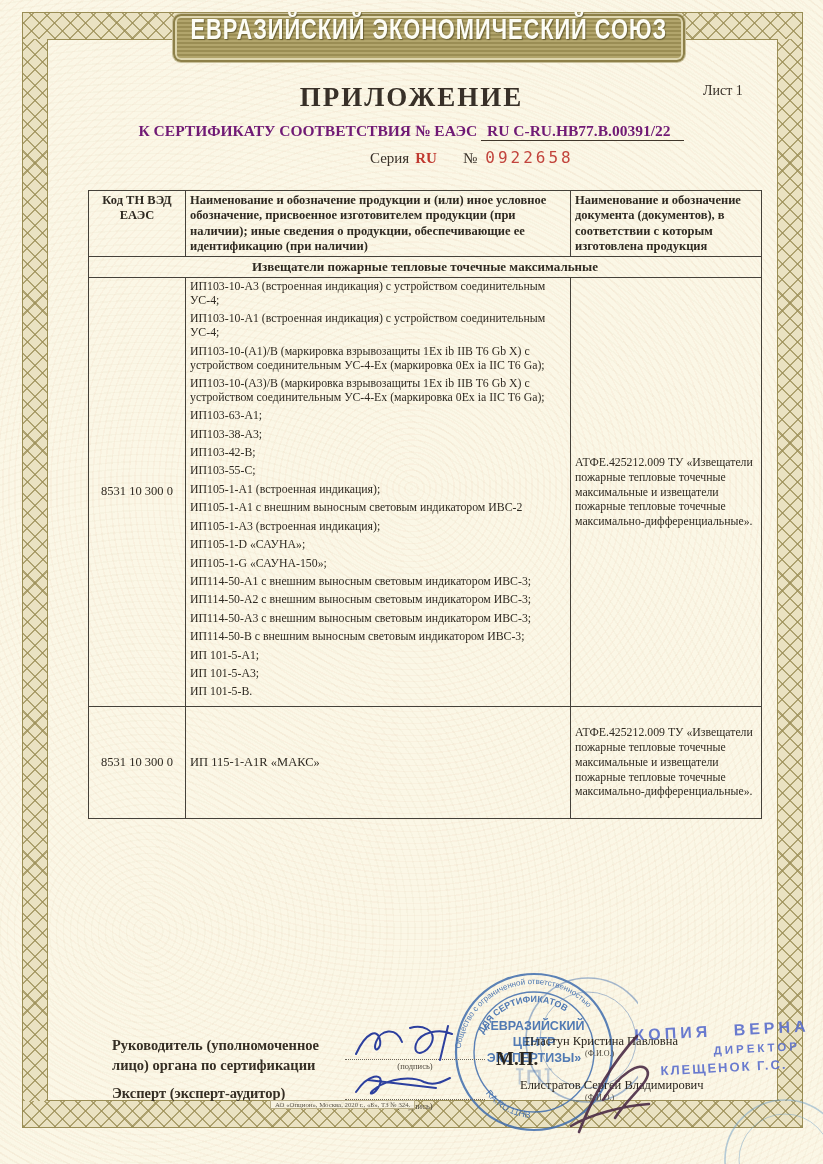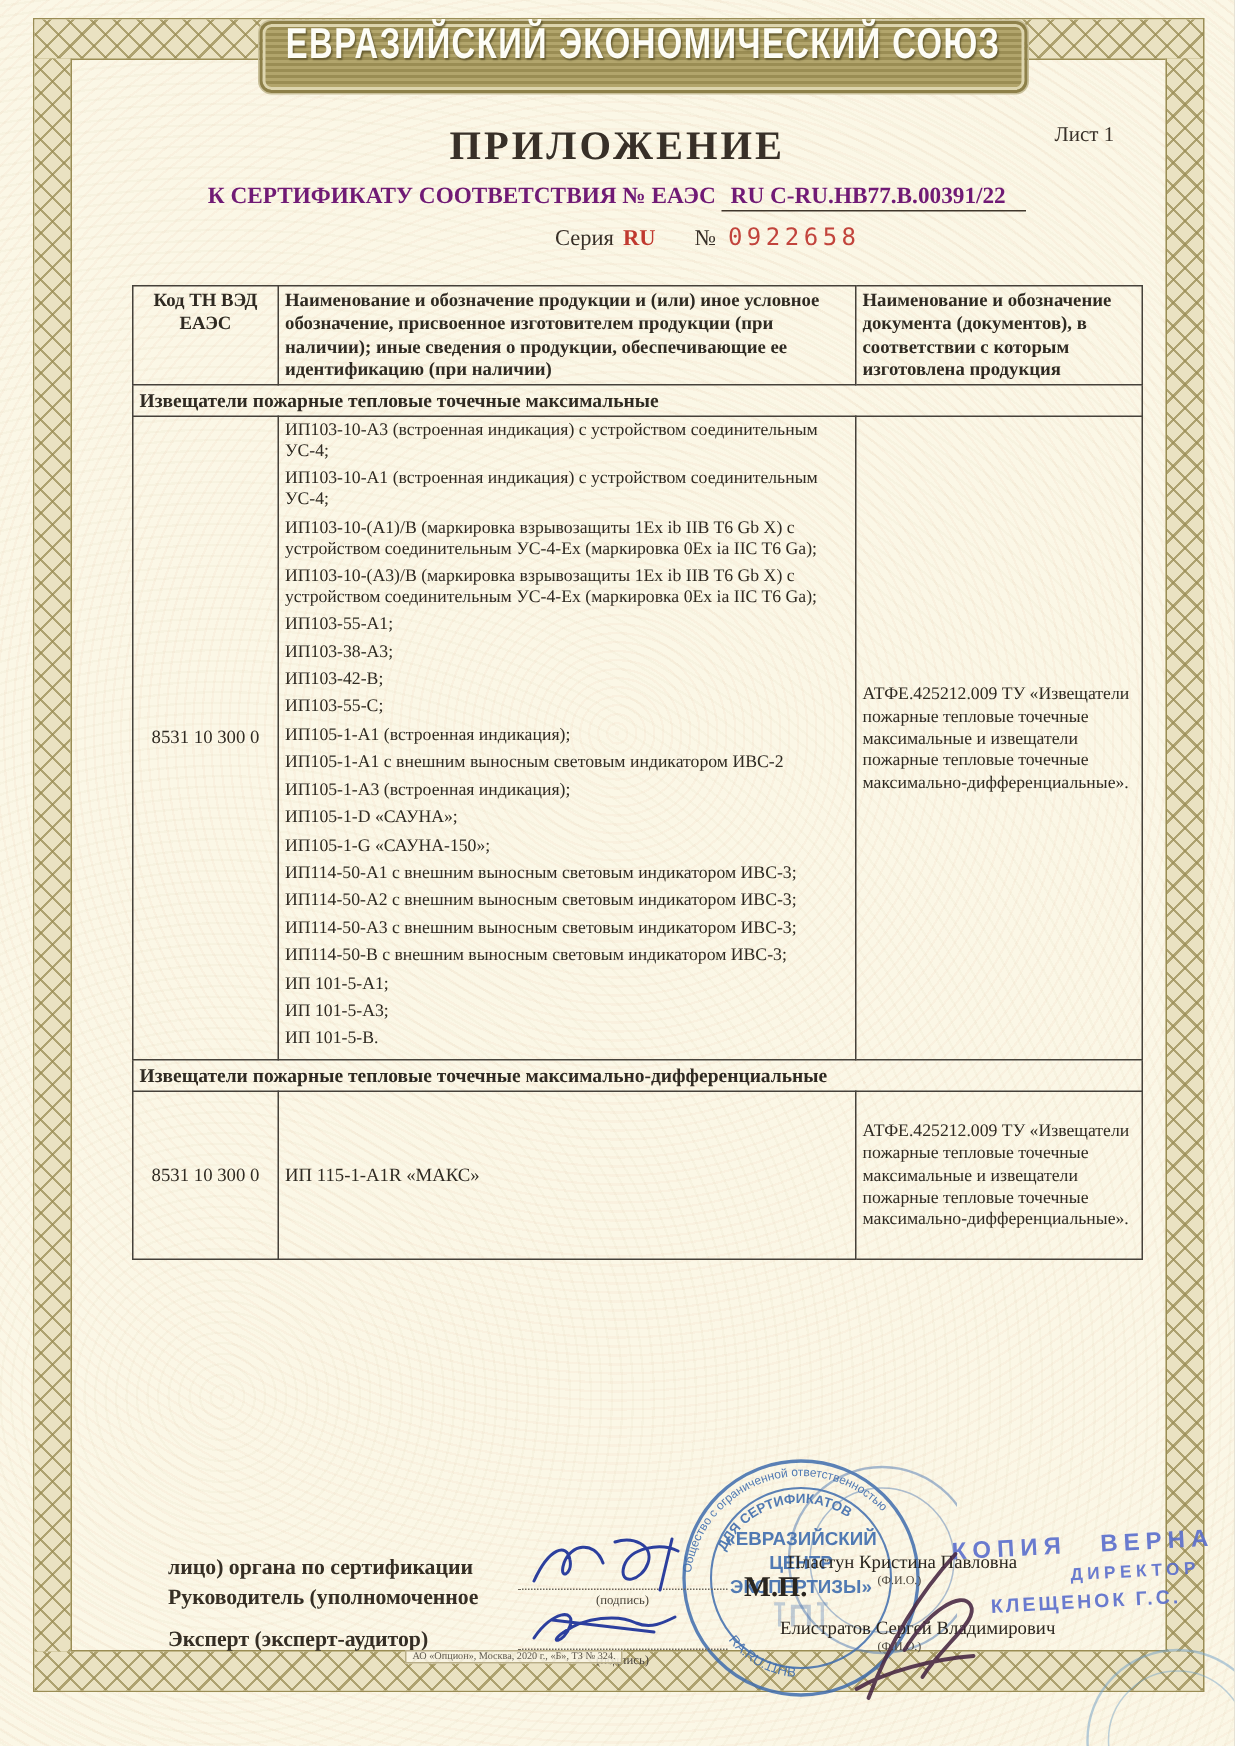--- a/index.html
+++ b/index.html
@@ -52,21 +52,21 @@
   .number-label{margin-right:8px;}
   .number-value{color:#c2443c;font-family:"DejaVu Sans Mono",monospace;font-size:16px;letter-spacing:3px;}
 
   table.cert{position:absolute;left:88px;top:190px;width:646px;
     border-collapse:collapse;table-layout:fixed;}
   table.cert td{border:1.5px solid #45413a;vertical-align:top;padding:2px 4px;}
   td.c1{width:88px;text-align:center;}
   td.c2{width:376px;}
   td.c3{width:182px;}
   .hdr{font-weight:bold;font-size:12.5px;text-align:left;line-height:1.22;padding:3px 4px;}
-  .section-row td{font-weight:bold;font-size:13px;padding:1px 2px;}
+  .section-row td{font-weight:bold;font-size:13px;text-align:center;padding:1px 2px;}
   .code-cell{font-size:12.5px;vertical-align:middle !important;}
   .products{font-size:11.8px;line-height:1.18;padding:3px 2px 3px 2px;}
   .product-line{margin:0 0 4.5px 0;}
   .doc-cell{font-size:11.8px;line-height:1.25;vertical-align:middle !important;padding:4px 6px;}
   .single-product{font-size:12.5px;vertical-align:middle !important;padding-left:10px;}
   .row2{height:112px;}
 
   .sig-block{position:absolute;left:0;top:1022px;width:823px;height:110px;font-size:14.5px;}
   .sig-label{position:absolute;font-weight:bold;line-height:1.35;color:#352e24;}
   .lbl1{left:112px;top:14px;width:240px;}
@@ -134,41 +134,38 @@
       <tr class="section-row">
         <td colspan="3">Извещатели пожарные тепловые точечные максимальные</td>
       </tr>
       <tr>
         <td class="c1 code-cell">8531 10 300 0</td>
         <td class="c2 products">
             <div class="product-line">ИП103-10-А3 (встроенная индикация)  с устройством соединительным УС-4;</div>
             <div class="product-line">ИП103-10-А1 (встроенная индикация)  с устройством соединительным УС-4;</div>
             <div class="product-line">ИП103-10-(А1)/В (маркировка взрывозащиты 1Ex ib IIB T6 Gb X) с устройством соединительным УС-4-Ех (маркировка 0Ех ia IIC T6 Ga);</div>
             <div class="product-line">ИП103-10-(А3)/В (маркировка взрывозащиты 1Ex ib IIB T6 Gb X) с устройством соединительным УС-4-Ех (маркировка 0Ех ia IIC T6 Ga);</div>
-            <div class="product-line">ИП103-55-А1;</div>
+            <div class="product-line">ИП103-63-А1;</div>
             <div class="product-line">ИП103-38-А3;</div>
             <div class="product-line">ИП103-42-В;</div>
             <div class="product-line">ИП103-55-С;</div>
             <div class="product-line">ИП105-1-А1 (встроенная индикация);</div>
             <div class="product-line">ИП105-1-А1 с внешним выносным световым индикатором ИВС-2</div>
             <div class="product-line">ИП105-1-А3 (встроенная индикация);</div>
             <div class="product-line">ИП105-1-D «САУНА»;</div>
             <div class="product-line">ИП105-1-G «САУНА-150»;</div>
             <div class="product-line">ИП114-50-А1 с внешним выносным световым индикатором ИВС-3;</div>
             <div class="product-line">ИП114-50-А2 с внешним выносным световым индикатором ИВС-3;</div>
             <div class="product-line">ИП114-50-А3 с внешним выносным световым индикатором ИВС-3;</div>
             <div class="product-line">ИП114-50-В с внешним выносным световым индикатором ИВС-3;</div>
             <div class="product-line">ИП 101-5-А1;</div>
             <div class="product-line">ИП 101-5-А3;</div>
             <div class="product-line">ИП 101-5-В.</div>
           </td>
         <td class="c3 doc-cell">АТФЕ.425212.009 ТУ «Извещатели пожарные тепловые точечные максимальные и извещатели пожарные тепловые точечные максимально-дифференциальные».</td>
-      </tr>
-      <tr class="section-row">
-        <td colspan="3">Извещатели пожарные тепловые точечные максимально-дифференциальные</td>
       </tr>
       <tr class="row2">
         <td class="c1 code-cell">8531 10 300 0</td>
         <td class="c2 single-product">ИП 115-1-А1R «МАКС»</td>
         <td class="c3 doc-cell">АТФЕ.425212.009 ТУ «Извещатели пожарные тепловые точечные максимальные и извещатели пожарные тепловые точечные максимально-дифференциальные».</td>
       </tr>
     </tbody>
   </table>
 
   <svg class="stamp-svg" style="left:438px;top:962px;" width="200" height="180" viewBox="0 0 200 180">
@@ -194,22 +191,22 @@
     </g>
   </svg>
 
   <svg class="stamp-svg" style="left:700px;top:1080px;" width="170" height="84" viewBox="0 0 170 84">
     <circle cx="85" cy="80" r="60" stroke="#6fa0c8" stroke-width="1.6" fill="none" opacity="0.5"></circle>
     <circle cx="85" cy="80" r="46" stroke="#6fa0c8" stroke-width="1" fill="none" opacity="0.45"></circle>
   </svg>
 
   <div class="sig-block">
     <div class="sig-label lbl1">
+      <div>Руководитель (уполномоченное</div>
       <div>лицо) органа по сертификации</div>
-      <div>Руководитель (уполномоченное</div>
     </div>
     <div class="sig-line sigline1"></div>
     <div class="sig-caption cap1">(подпись)</div>
 
     <div class="sig-label lbl2">
       <div>Эксперт (эксперт-аудитор)</div>
     </div>
     <div class="sig-line sigline2"></div>
     <div class="sig-caption cap2">(подпись)</div>
 

